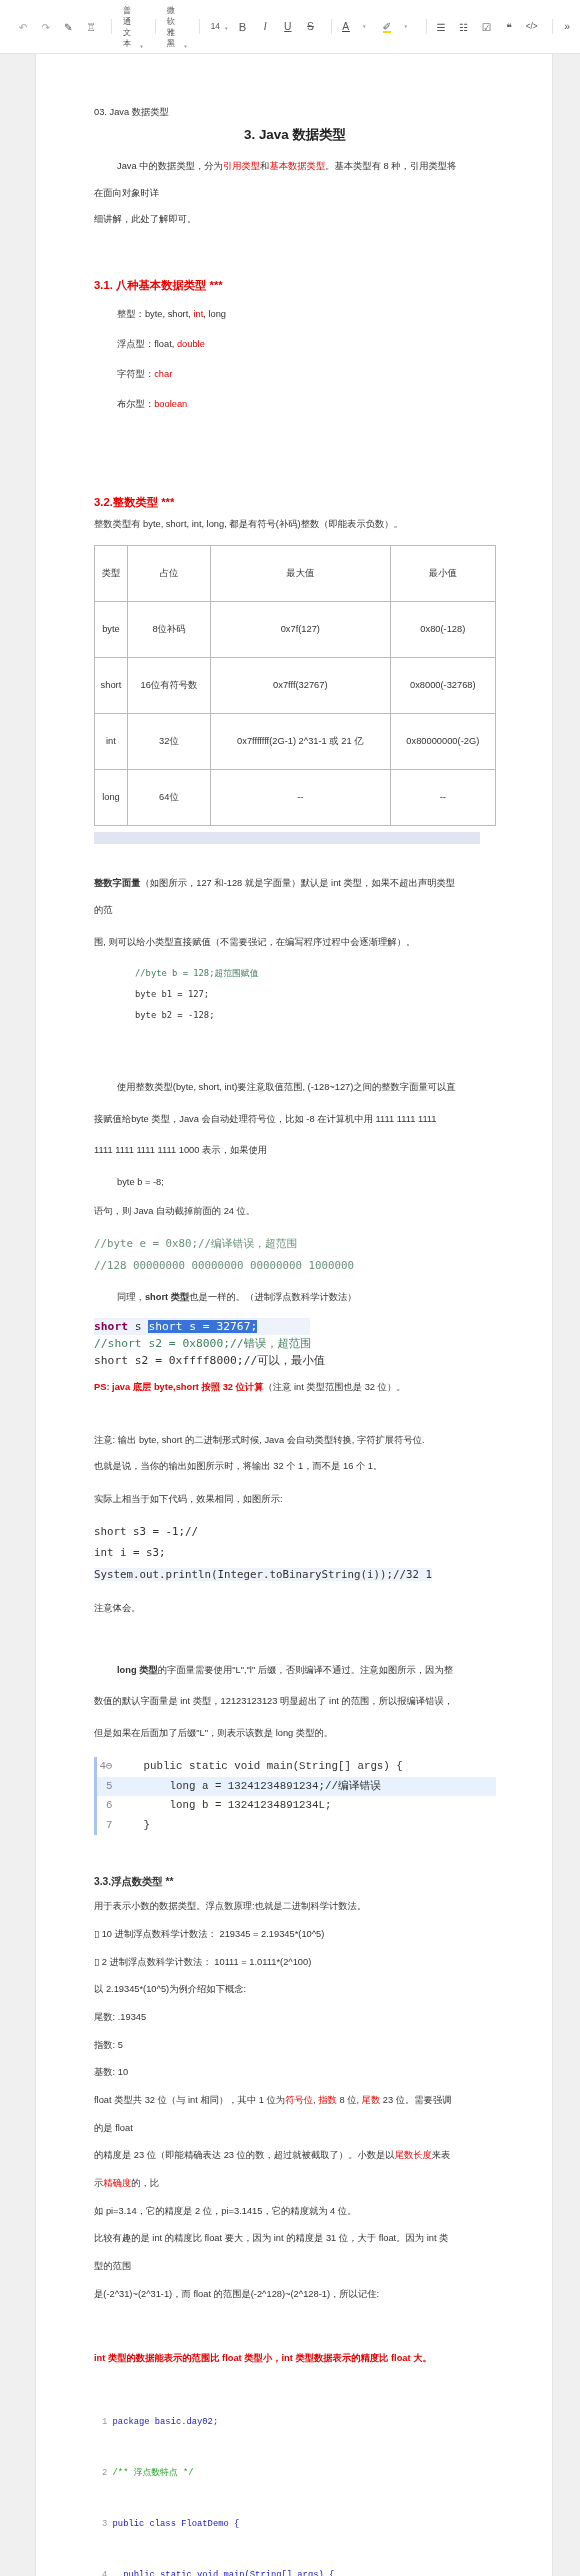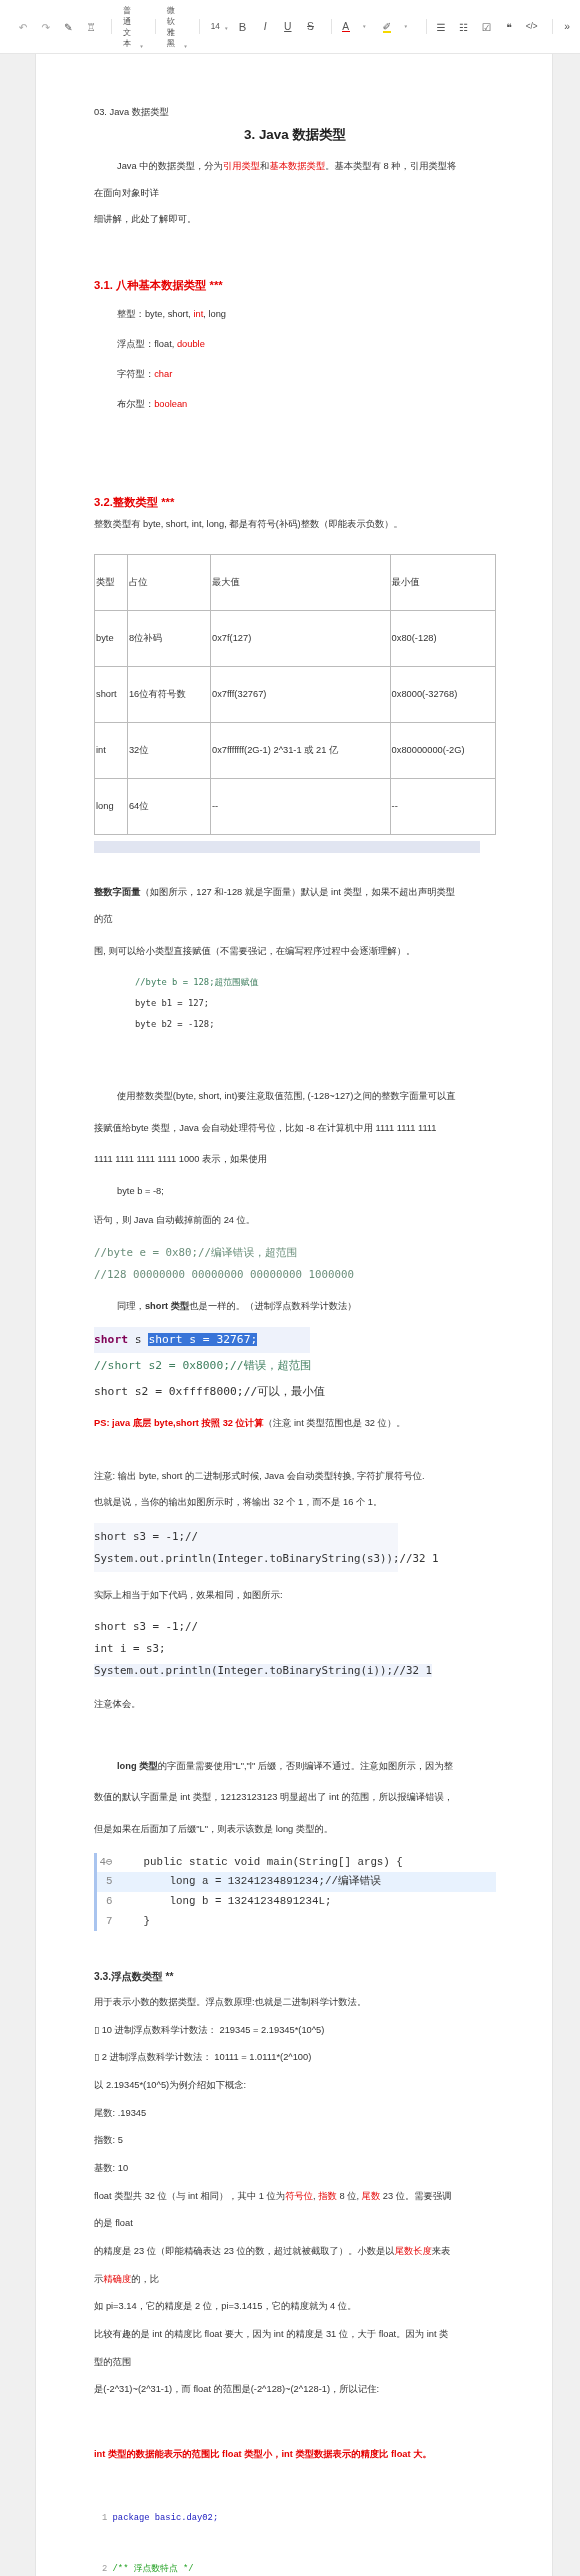--- a/index.html
+++ b/index.html
@@ -17,21 +17,21 @@
   .p.tight{padding:8.2px 0 8.2px 0;}
   .indent{text-indent:23px;}
   .ind2{padding-left:23px;}
   .ind1{padding-left:11.3px;}
   .red{color:#e60000;margin-top:37px;}
   .b{font-weight:bold;}
   .h-doc{font-size:9.3px;color:#333;padding:5.2px 0 7.2px;}
   .h1{font-size:13.4px;font-weight:bold;color:#222;padding:3.1px 0 9.3px;text-align:center;}
   .h2{font-size:11.3px;font-weight:bold;color:#333;padding:8.2px 0 6.2px;}
   .h2.red{color:#e60000;}
-  table.types{border-collapse:collapse;width:402px;margin-top:14px;font-size:9.3px;}
+  table.types{border-collapse:collapse;width:402px;margin-top:5px;font-size:9.3px;text-align:center;}
   table.types td{border:0.5px solid #bbb;height:55px;padding:0 1px;vertical-align:middle;color:#333;}
   .tscroll{height:12.4px;width:386px;background:#e1e5f1;margin:6.2px 0 0 0;}
   .code{font-family:"DejaVu Sans Mono","Liberation Mono",monospace;font-size:8.2px;line-height:13.4px;white-space:pre;margin:5.2px 0;}
   .code .kw{color:#7f0055;font-weight:bold;}
   .code .cm{color:#3f7f5f;}
   .code .sel{background:#3874d8;color:#fff;}
   .eclipse{border-left:3.1px solid #a9c4ef;position:relative;background:#fff;margin:8.2px 0 5.2px;width:399px;}
   .eclipse .ln{display:inline-block;width:15.5px;color:#888;text-align:right;padding-right:5.2px;}
   .eclipse .row{display:block;height:19.6px;line-height:19.6px;font-size:10.8px;font-family:"Liberation Mono","DejaVu Sans Mono",monospace;white-space:pre;}
   .eclipse .row.hl{background:#e8f2fe;}
@@ -155,30 +155,28 @@
   <p class="p" style="padding-top:10.3px">接赋值给byte 类型，Java 会自动处理符号位，比如 -8 在计算机中用 1111 1111 1111</p>
   <p class="p" style="padding-top:10.3px">1111 1111 1111 1111 1000 表示，如果使用</p>
   <p class="p ind2" style="padding:10.3px 0 10.3px 23px">byte b = -8;</p>
   <p class="p" style="padding:8.2px 0 10.3px">语句，则 Java 自动截掉前面的 24 位。</p>
 
   <div class="code cm" style="font-size:10.8px;line-height:21.6px;color:#6b8f7b"><span>//byte e = 0x80;//编译错误，超范围</span>
 <span>//128 00000000 00000000 00000000 1000000</span></div>
 
   <p class="p indent" style="padding-top:10.3px"><span>同理，</span><span class="b">short 类型</span><span>也是一样的。（进制浮点数科学计数法）</span></p>
 
-  <div class="code" style="font-size:11.3px;line-height:26px"><span class="kw" style="background:#eef2fb;display:inline-block;width:216px">short <span style="color:#333;font-weight:normal">s </span><span class="sel" style="font-weight:normal">short s = 32767;</span></span>
+  <div class="code" style="font-size:11.3px;line-height:17px"><span class="kw" style="background:#eef2fb;display:inline-block;width:216px">short <span style="color:#333;font-weight:normal">s </span><span class="sel" style="font-weight:normal">short s = 32767;</span></span>
 <span class="cm">//short s2 = 0x8000;//错误，超范围</span>
 <span>short s2 = 0xffff8000;//可以，最小值</span></div>
 
   <p class="p" style="padding-top:8.2px"><span class="red b">PS: java 底层 byte,short 按照 32 位计算</span><span>（注意 int 类型范围也是 32 位）。</span></p>
 
   <p class="p" style="padding-top:31px">注意: 输出 byte, short 的二进制形式时候, Java 会自动类型转换, 字符扩展符号位.</p>
   <p class="p" style="padding-top:5.2px">也就是说，当你的输出如图所示时，将输出 32 个 1，而不是 16 个 1。</p>
-  <div class="code" style="font-size:10.8px;line-height:21.6px;background:#f4f6fb;width:304px;padding:3.1px 0"><span>short s3 = -1;//</span>
-<span>System.out.println(Integer.toBinaryString(s3));//32 1</span></div>
 
   <p class="p" style="padding-top:12.4px">实际上相当于如下代码，效果相同，如图所示:</p>
   <div class="code" style="font-size:10.8px;line-height:21.6px"><span>short s3 = -1;//</span>
 <span>int i = s3;</span>
 <span style="background:#eef2fb">System.out.println(Integer.toBinaryString(i));//32 1</span></div>
 
   <p class="p" style="padding-top:12.4px">注意体会。</p>
 
   <p class="p indent" style="padding-top:41px"><span class="b">long 类型</span><span>的字面量需要使用"L","l" 后缀，否则编译不通过。注意如图所示，因为整</span></p>
   <p class="p" style="padding-top:10.3px">数值的默认字面量是 int 类型，12123123123 明显超出了 int 的范围，所以报编译错误，</p>

